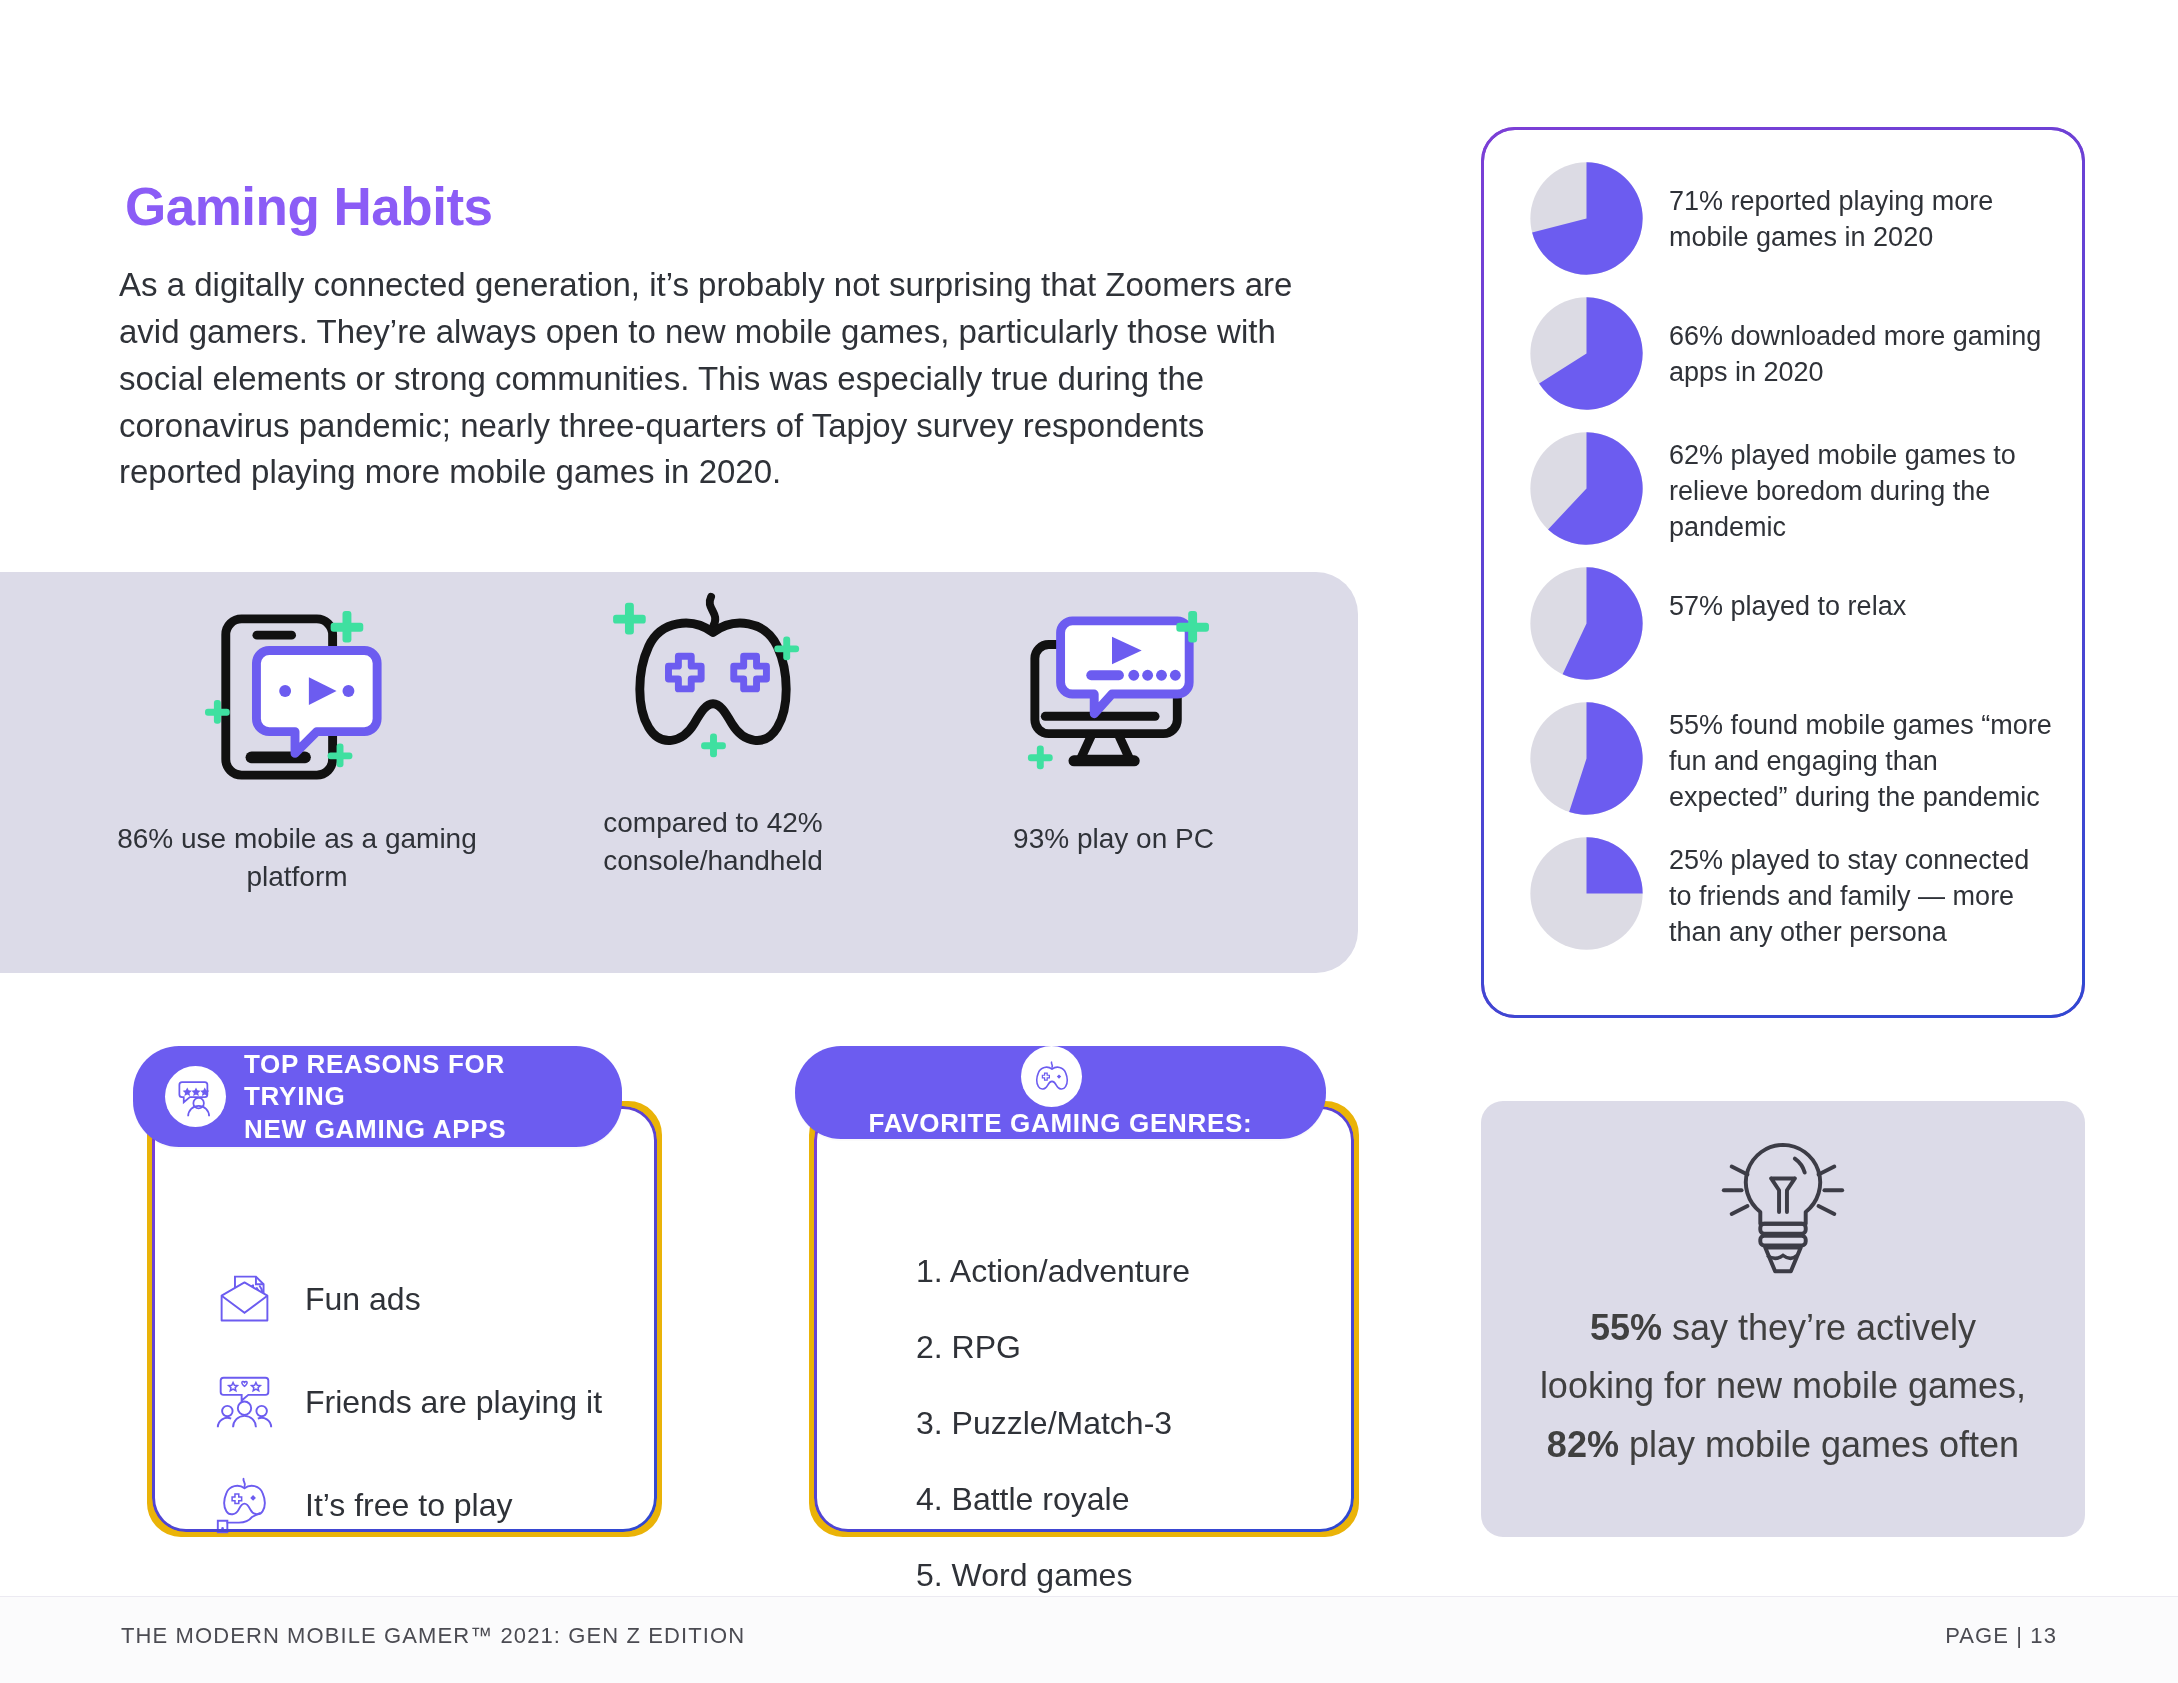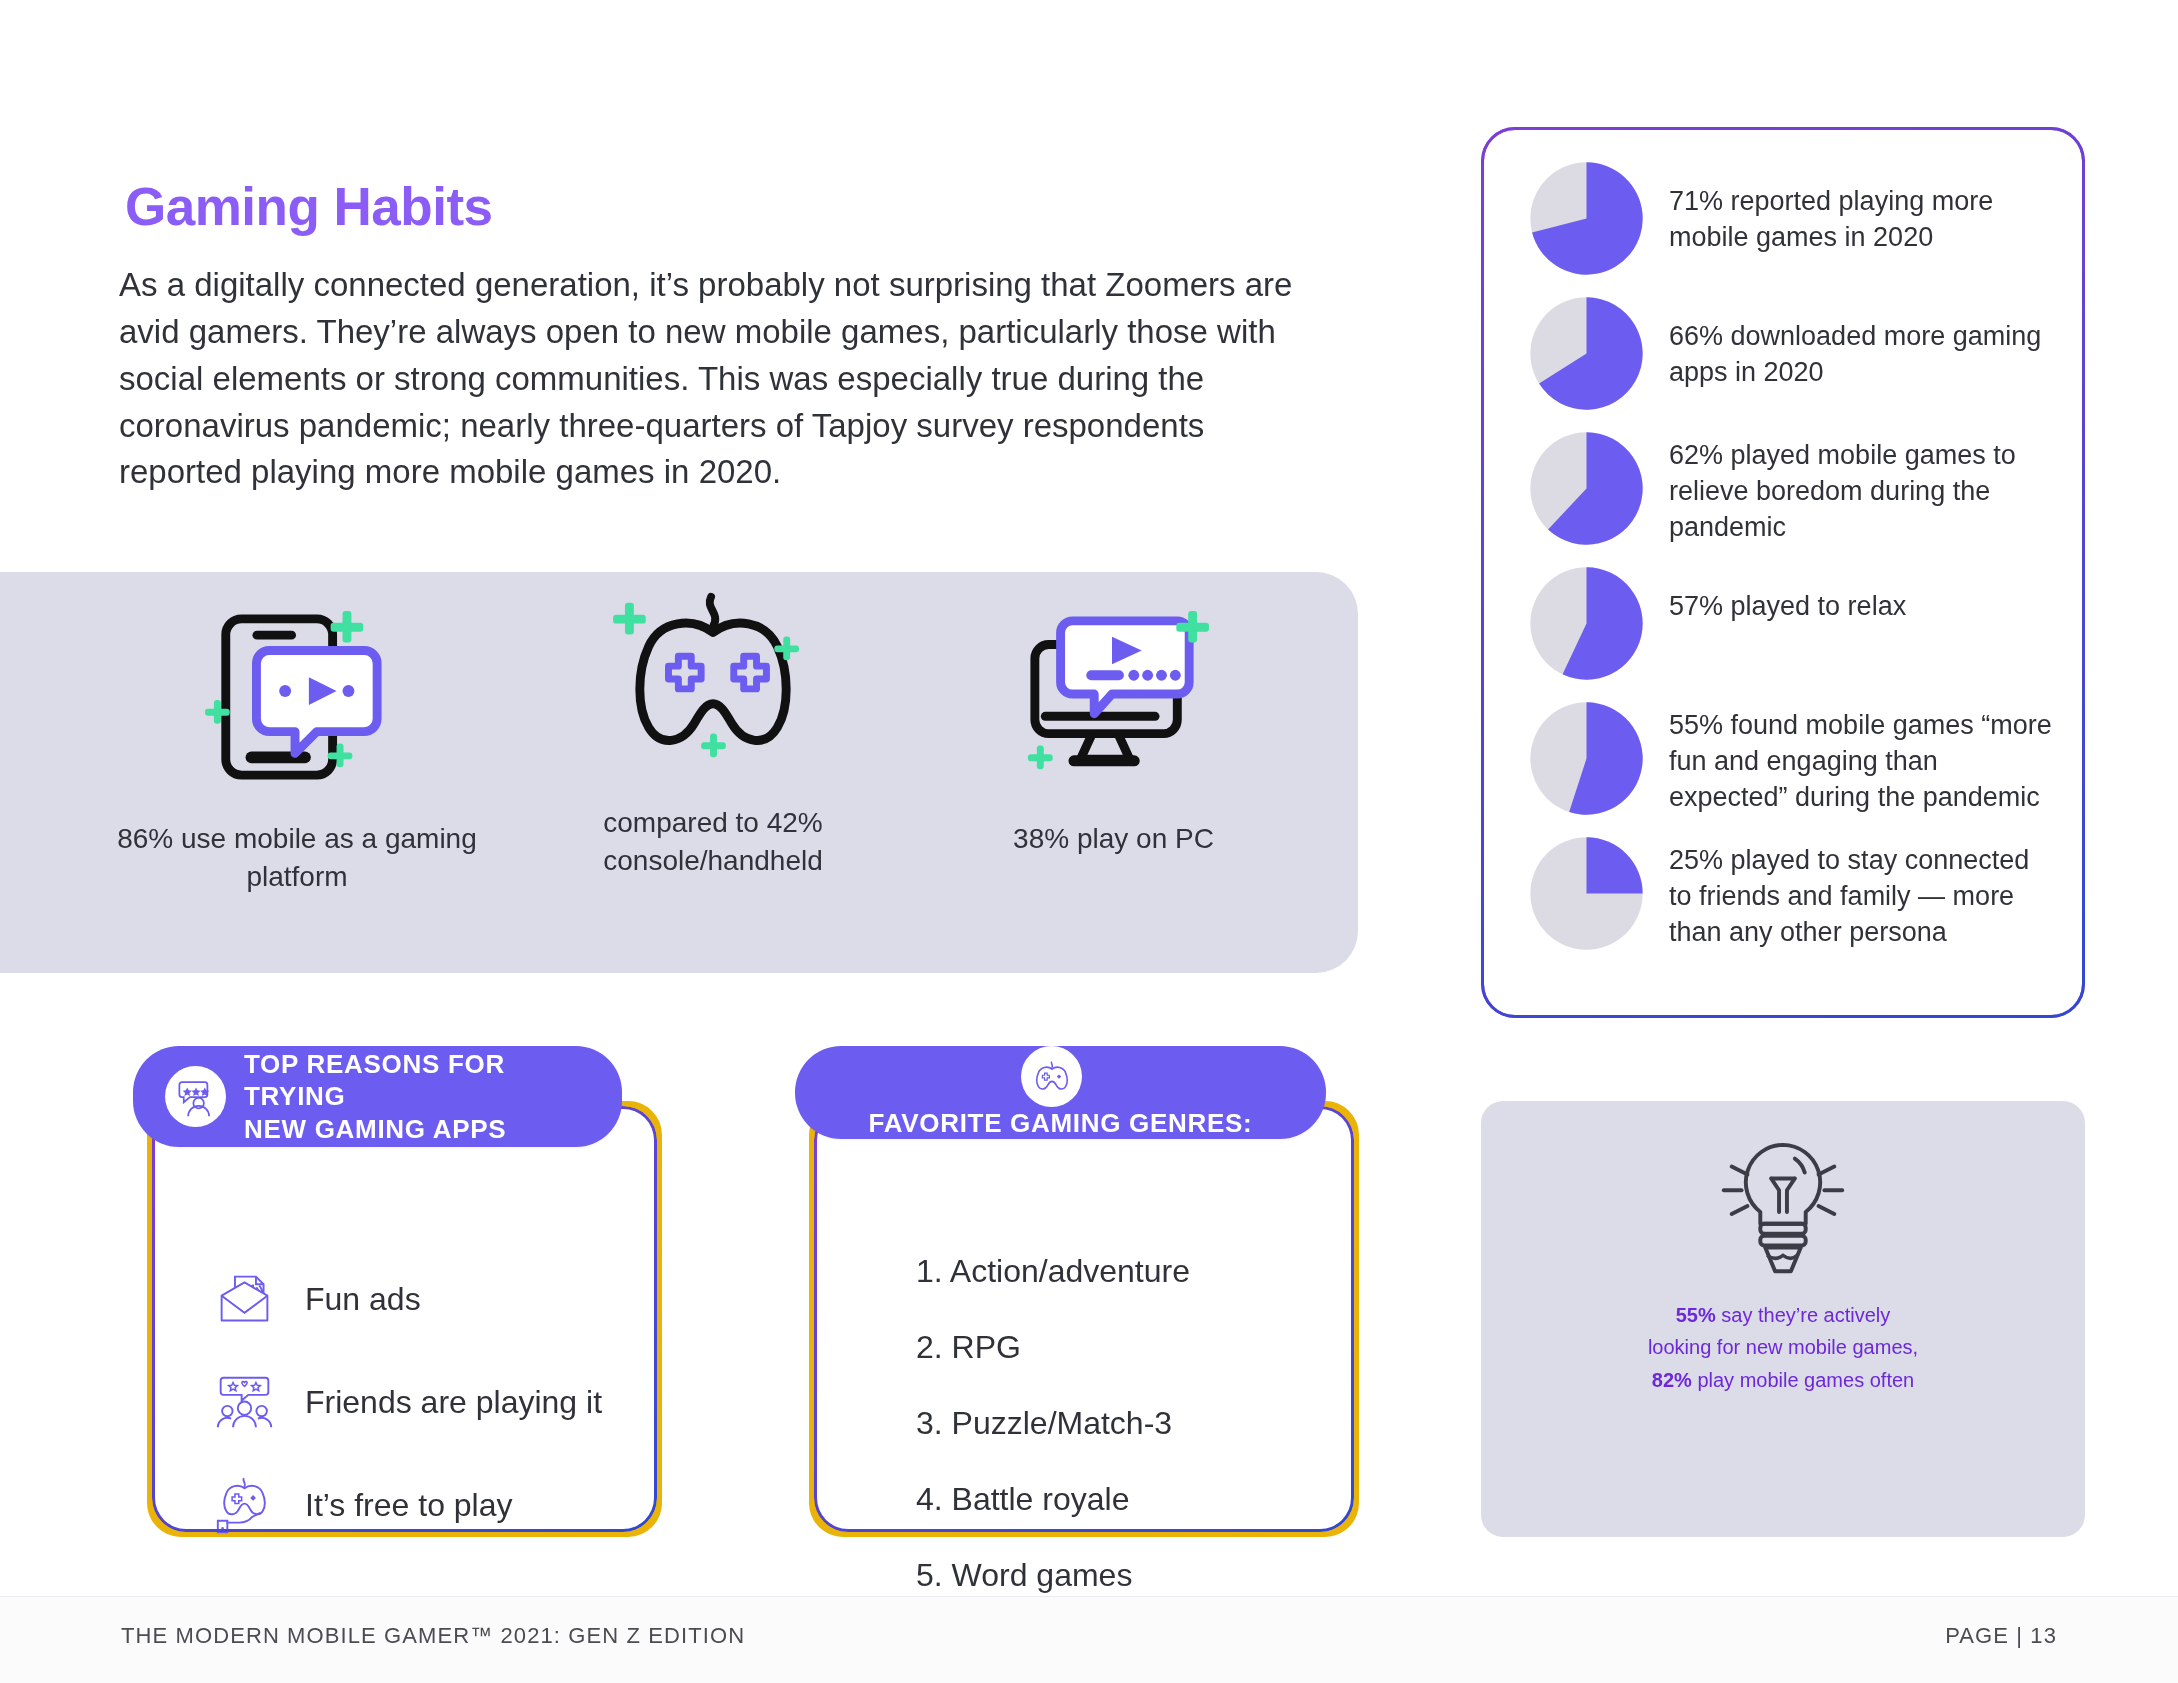--- a/index.html
+++ b/index.html
@@ -102,21 +102,21 @@
   #bulb-card {
     position:absolute; left:1481px; top:1101px; width:604px; height:436px;
     background:#dcdbe8; border-radius:22px;
   }
   #bulb-card .bulb-art {
     position:absolute; left:0; right:0; top:28px;
     display:flex; justify-content:center;
   }
   #bulb-card .bulb-text {
     position:absolute; left:42px; right:42px; top:198px;
-    text-align:center; font-size:20px; line-height:1.62; color:#6d28d9;
+    text-align:center; font-size:36px; line-height:1.62; color:#404040;
   }
   #bulb-card .bulb-text b { font-weight:700; }
 
   
   .footer-rule {
     position:absolute; left:0; top:1596px; width:2178px; height:87px;
     background:#fbfbfc; border-top:1px solid #eceaf2;
   }
   .footer-left {
     position:absolute; left:121px; top:1623px;
@@ -196,21 +196,21 @@
           <circle cx="148" cy="71" r="5.5" fill="#6c5cf0"></circle>
             <circle cx="162" cy="71" r="5.5" fill="#6c5cf0"></circle>
           <g fill="#3fe0a0">
             <rect x="175" y="6" width="9" height="32" rx="3"></rect>
               <rect x="163" y="18" width="33" height="9" rx="3"></rect>
             <rect x="22" y="142" width="7" height="24" rx="3"></rect>
               <rect x="13" y="151" width="25" height="7" rx="3"></rect>
           </g>
         </svg>
       </div>
-      <div class="cap">38% play on PC</div>
+      <div class="cap">93% play on PC</div>
     </div>
   </div>
 
   <div class="pie-panel">
     <div class="pie-list">
 
       <div class="pie-row">
         <div class="chart">
           <svg viewBox="0 0 100 100" width="117" height="117">
             <circle cx="50" cy="50" r="48" fill="#dcdbe4"></circle>

